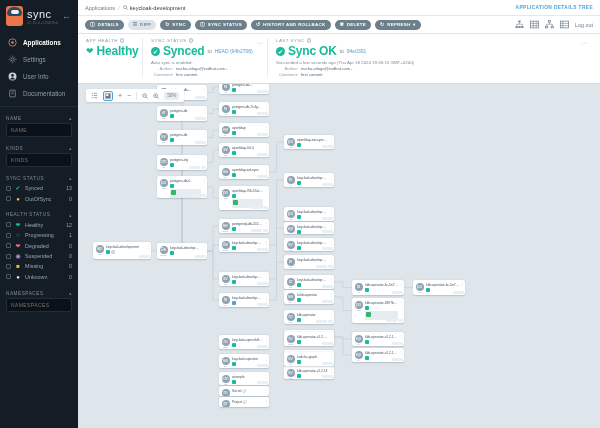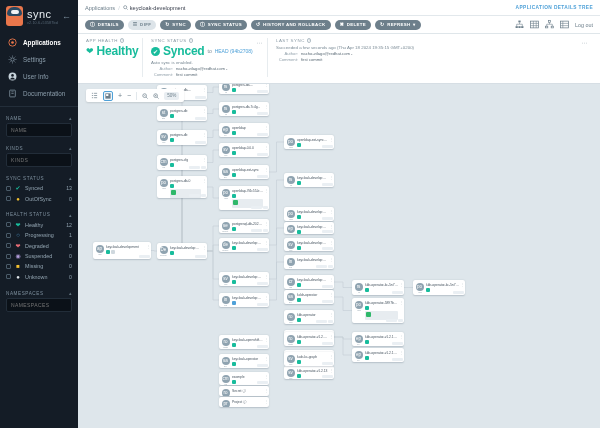--- a/index.html
+++ b/index.html
@@ -440,20 +440,26 @@
           <span class="k">Comment:</span>
           <span class="v">first commit</span>
         </div>
       </div>
 
       <div class="st-col sep-l" style="flex:1;">
         <span class="dots-menu">⋯</span>
         <div class="st-hd">
           <span>LAST SYNC</span>
           <span class="q">?</span>
+        </div>
+        <div class="st-main">
+          <span class="okcirc">✔</span>
+          <span class="st-val">Sync OK</span>
+          <span class="to-txt">to</span>
+          <span class="to-txt rev">94e0391</span>
         </div>
         <div class="st-sub">Succeeded a few seconds ago (Thu Apr 18 2024 19:35:15 GMT+0200)</div>
         <div class="kv">
           <span class="k">Author:</span>
           <span class="v">nacho-vilago@redhat.com -</span>
         </div>
         <div class="kv">
           <span class="k">Comment:</span>
           <span class="v">first commit</span>
         </div>

